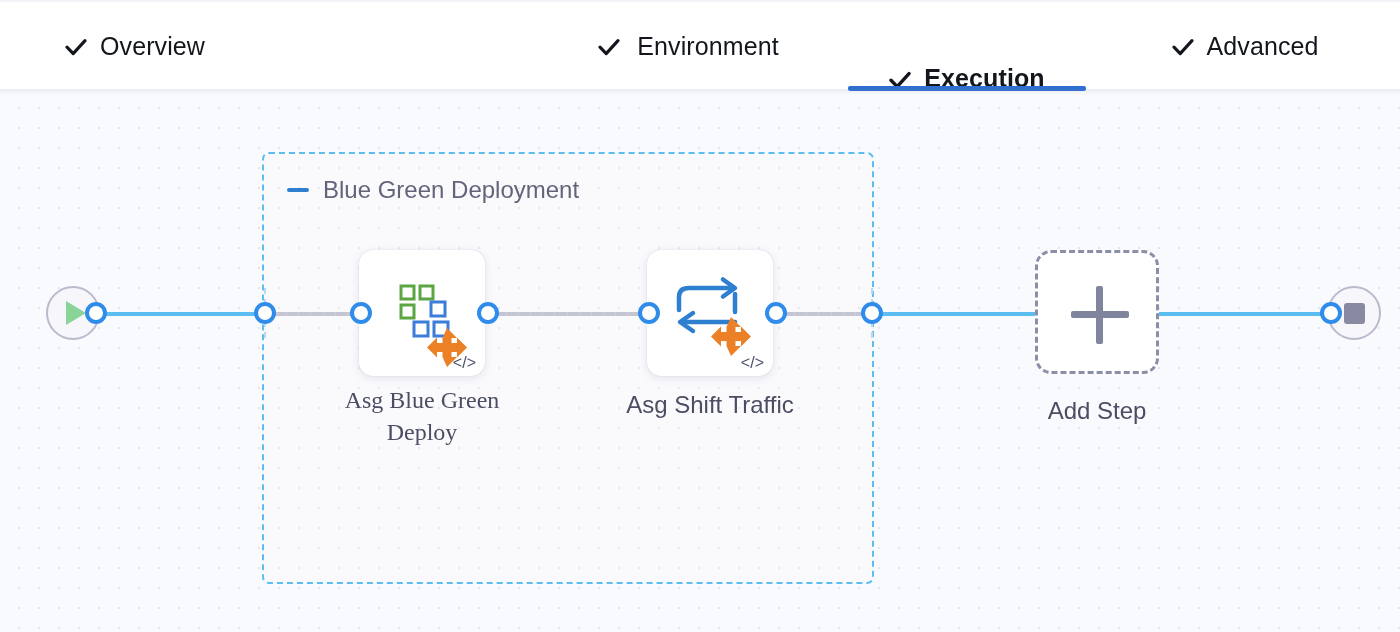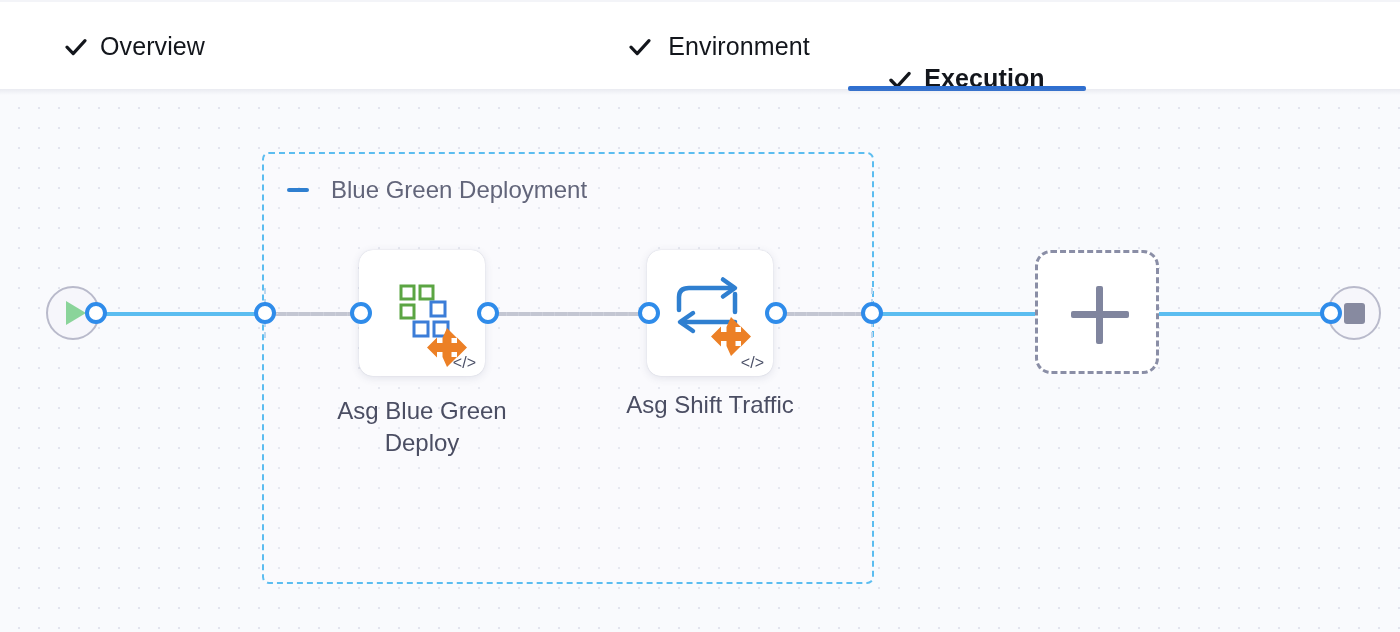--- a/index.html
+++ b/index.html
@@ -111,21 +111,21 @@
     border: 2px dashed #5cbdf0;
     border-radius: 7px;
     background: rgba(255,255,255,0.16);
   }
   .group-header {
     position: absolute;
     left: 285px;
     top: 88px;
     display: flex;
     align-items: center;
-    gap: 20px;
+    gap: 12px;
     cursor: pointer;
   }
   .collapse-icon {
     width: 26px;
     height: 26px;
     display: flex;
     align-items: center;
     justify-content: center;
     flex: 0 0 auto;
   }
@@ -283,40 +283,49 @@
       <span class="check">
         <svg width="22" height="22" viewBox="0 0 22 22">
             <path d="M2 11.2 L8.2 17.6 L20 4.6" fill="none" stroke="#13161c" stroke-width="3.1" stroke-linecap="round" stroke-linejoin="round"></path>
           </svg>
       </span>
       <span class="tab-label">Overview</span>
 
     </div>
 
 
-    <div class="tab" style="left:587px;width:265px;gap:17px;">
+    <div class="tab" style="left:556px;width:265px;gap:17px;">
       <span class="check">
         <svg width="22" height="22" viewBox="0 0 22 22">
             <path d="M2 11.2 L8.2 17.6 L20 4.6" fill="none" stroke="#13161c" stroke-width="3.1" stroke-linecap="round" stroke-linejoin="round"></path>
           </svg>
       </span>
       <span class="tab-label">Environment</span>
 
     </div>
 
     <div class="tab active" style="left:848px;width:238px;align-items:flex-end;">
       <span class="check">
         <svg width="22" height="22" viewBox="0 0 22 22">
             <path d="M2 11.2 L8.2 17.6 L20 4.6" fill="none" stroke="#13161c" stroke-width="3.4" stroke-linecap="round" stroke-linejoin="round"></path>
           </svg>
       </span>
       <span class="tab-label">Execution</span>
       <span class="underline"></span>
     </div>
 
+    <div class="tab" style="left:1130px;width:230px;">
+      <span class="check">
+        <svg width="22" height="22" viewBox="0 0 22 22">
+            <path d="M2 11.2 L8.2 17.6 L20 4.6" fill="none" stroke="#13161c" stroke-width="3.1" stroke-linecap="round" stroke-linejoin="round"></path>
+          </svg>
+      </span>
+      <span class="tab-label">Advanced</span>
+
+    </div>
   </div>
 
   <div class="canvas">
 
     <div class="group-box"></div>
 
     <div class="group-header">
       <span class="collapse-icon">
           <i></i>
         </span>
@@ -365,21 +374,21 @@
         <g fill="#ec8026">
           <path d="M88 78 L98 88 L92.5 88 L92.5 96.5 L83.5 96.5 L83.5 88 Z"></path>
           <path d="M88 117 L98 107 L92.5 107 L92.5 98.5 L83.5 98.5 L83.5 107 Z"></path>
           <path d="M68 97.5 L78 87.5 L78 93 L86.5 93 L86.5 102 L78 102 L78 107.5 Z"></path>
           <path d="M108 97.5 L98 87.5 L98 93 L89.5 93 L89.5 102 L98 102 L98 107.5 Z"></path>
           <circle cx="88" cy="97.5" r="5.5"></circle>
         </g>
       </svg>
       <span class="code-badge">&lt;/&gt;</span>
     </div>
-    <div class="node-label" style="left:302px;top:306px;width:240px;">Asg Blue Green
+    <div class="node-label" style="left:302px;top:296px;width:240px;font-family:Liberation Serif, serif;">Asg Blue Green
 Deploy</div>
 
     <div class="node" style="left:647px;top:161px;">
       <svg class="node-icon" viewBox="0 0 126 126">
 
         <path d="M32 60 L32 47 Q32 38 42 38 L86 38" fill="none" stroke="#2f7fd0" stroke-width="4.5" stroke-linecap="round"></path>
         <path d="M76 29.5 L88 38 L76 46.5" fill="none" stroke="#2f7fd0" stroke-width="4.5" stroke-linecap="round" stroke-linejoin="round"></path>
 
         <path d="M88 44 Q88 58 88 62" fill="none" stroke="#2f7fd0" stroke-width="4.5" stroke-linecap="round"></path>
 
@@ -395,19 +404,20 @@
         </g>
       </svg>
       <span class="code-badge">&lt;/&gt;</span>
     </div>
     <div class="node-label" style="left:590px;top:300px;width:240px;">Asg Shift Traffic</div>
 
     <div class="add-step">
       <span class="plus-h"></span>
       <span class="plus-v"></span>
     </div>
+    <div class="add-step-label">Add Step</div>
 
     <div class="terminal" style="left:1327px;top:197px;">
       <span class="stop-sq"></span>
     </div>
 
   </div>
 </div>
 
 </body></html>

